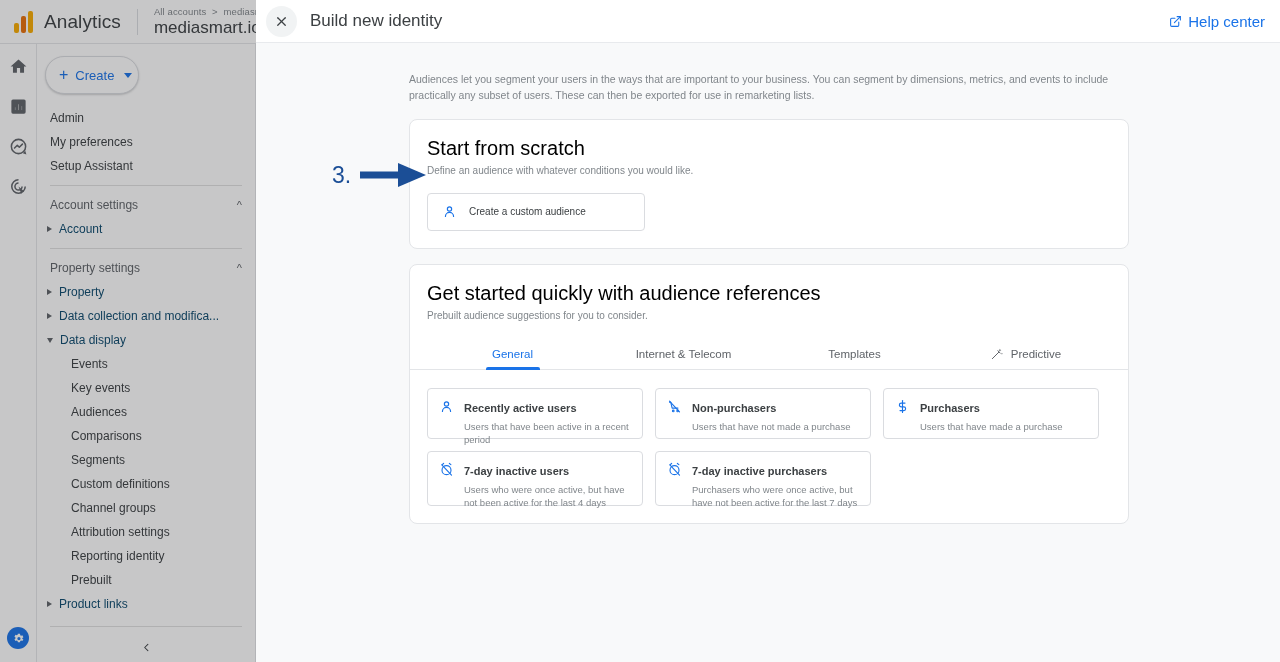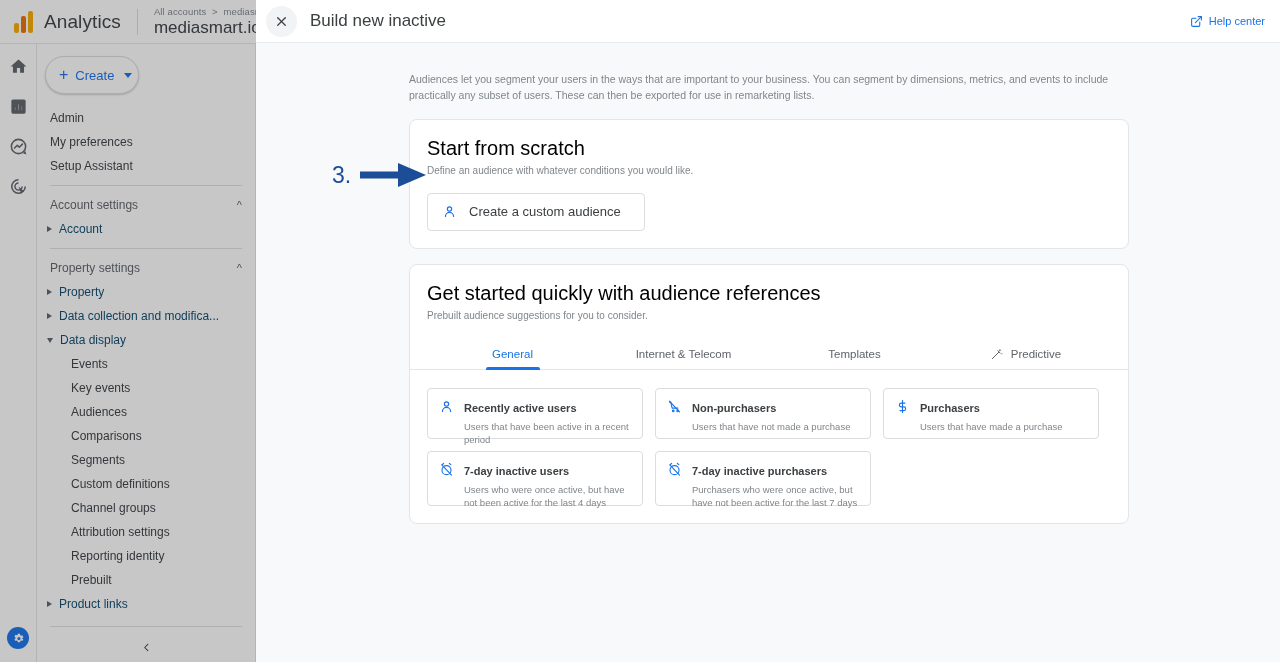--- a/index.html
+++ b/index.html
@@ -87,41 +87,41 @@
     height: 43px; background: #fff; border-bottom: 1px solid #e8eaed;
     display: flex; align-items: center; padding-left: 10px;
   }
   .close-circle {
     width: 31px; height: 31px; border-radius: 50%; background: #f1f3f4;
     display: flex; align-items: center; justify-content: center; color: #3c4043;
   }
   .modal-title { margin-left: 13px; font-size: 17px; color: #3c4043; }
   .help-link {
     margin-left: auto; margin-right: 15px; display: flex; align-items: center; gap: 6px;
-    color: #1a73e8; font-size: 11px; text-align: center;
+    color: #1a73e8; font-size: 15px; text-align: center;
   }
 
   .modal-body { padding: 0; }
   .intro {
     width: 720px; margin: 28px 0 0 153px;
     font-size: 10.5px; line-height: 1.55; color: #80868b;
   }
   .card {
     width: 720px; margin: 15px 0 0 153px; background: #fff;
     border: 1px solid #e3e5e8; border-radius: 8px;
   }
   .card-pad { padding: 17px 16px 17px 17px; }
   .card-h { font-size: 20px; color: #000000; }
   .card-sub { font-size: 10px; color: #80868b; margin-top: 5px; }
 
   .scratch-btn {
     margin-top: 17px; width: 218px; height: 38px;
     border: 1px solid #dadce0; border-radius: 4px; background: #fff;
     display: flex; align-items: center; gap: 12px; padding-left: 14px;
-    font-size: 13px; color: #3c4043;
+    font-size: 10px; color: #3c4043;
   }
   .ic-blue { color: #1a73e8; display: flex; align-items: center; }
 
   .tabs {
     display: flex; margin-top: 18px; border-bottom: 1px solid #e3e5e8;
     margin-left: -17px; margin-right: -16px; padding: 0 17px;
   }
   .tab {
     width: 179px; height: 30px; display: flex; align-items: center; justify-content: center; gap: 7px;
     font-size: 11.5px; color: #5f6368; position: relative;
@@ -312,21 +312,21 @@
 
   <div class="modal">
 
     <div class="modal-head">
       <div class="close-circle">
         <svg width="15" height="15" viewBox="0 0 24 24" fill="none" stroke="currentColor" stroke-width="2" stroke-linecap="round">
           <line x1="6" y1="6" x2="18" y2="18"></line>
             <line x1="18" y1="6" x2="6" y2="18"></line>
         </svg>
       </div>
-      <div class="modal-title">Build new inactive</div>
+      <div class="modal-title">Build new identity</div>
       <div class="help-link">
         <svg width="13" height="13" viewBox="0 0 24 24" fill="none" stroke="currentColor" stroke-width="2" stroke-linecap="round" stroke-linejoin="round">
           <path d="M18 13v6a2 2 0 0 1-2 2H5a2 2 0 0 1-2-2V8a2 2 0 0 1 2-2h6"></path>
           <polyline points="15 3 21 3 21 9"></polyline>
             <line x1="10" y1="14" x2="21" y2="3"></line>
         </svg>
         <span>Help center</span>
       </div>
     </div>
 

